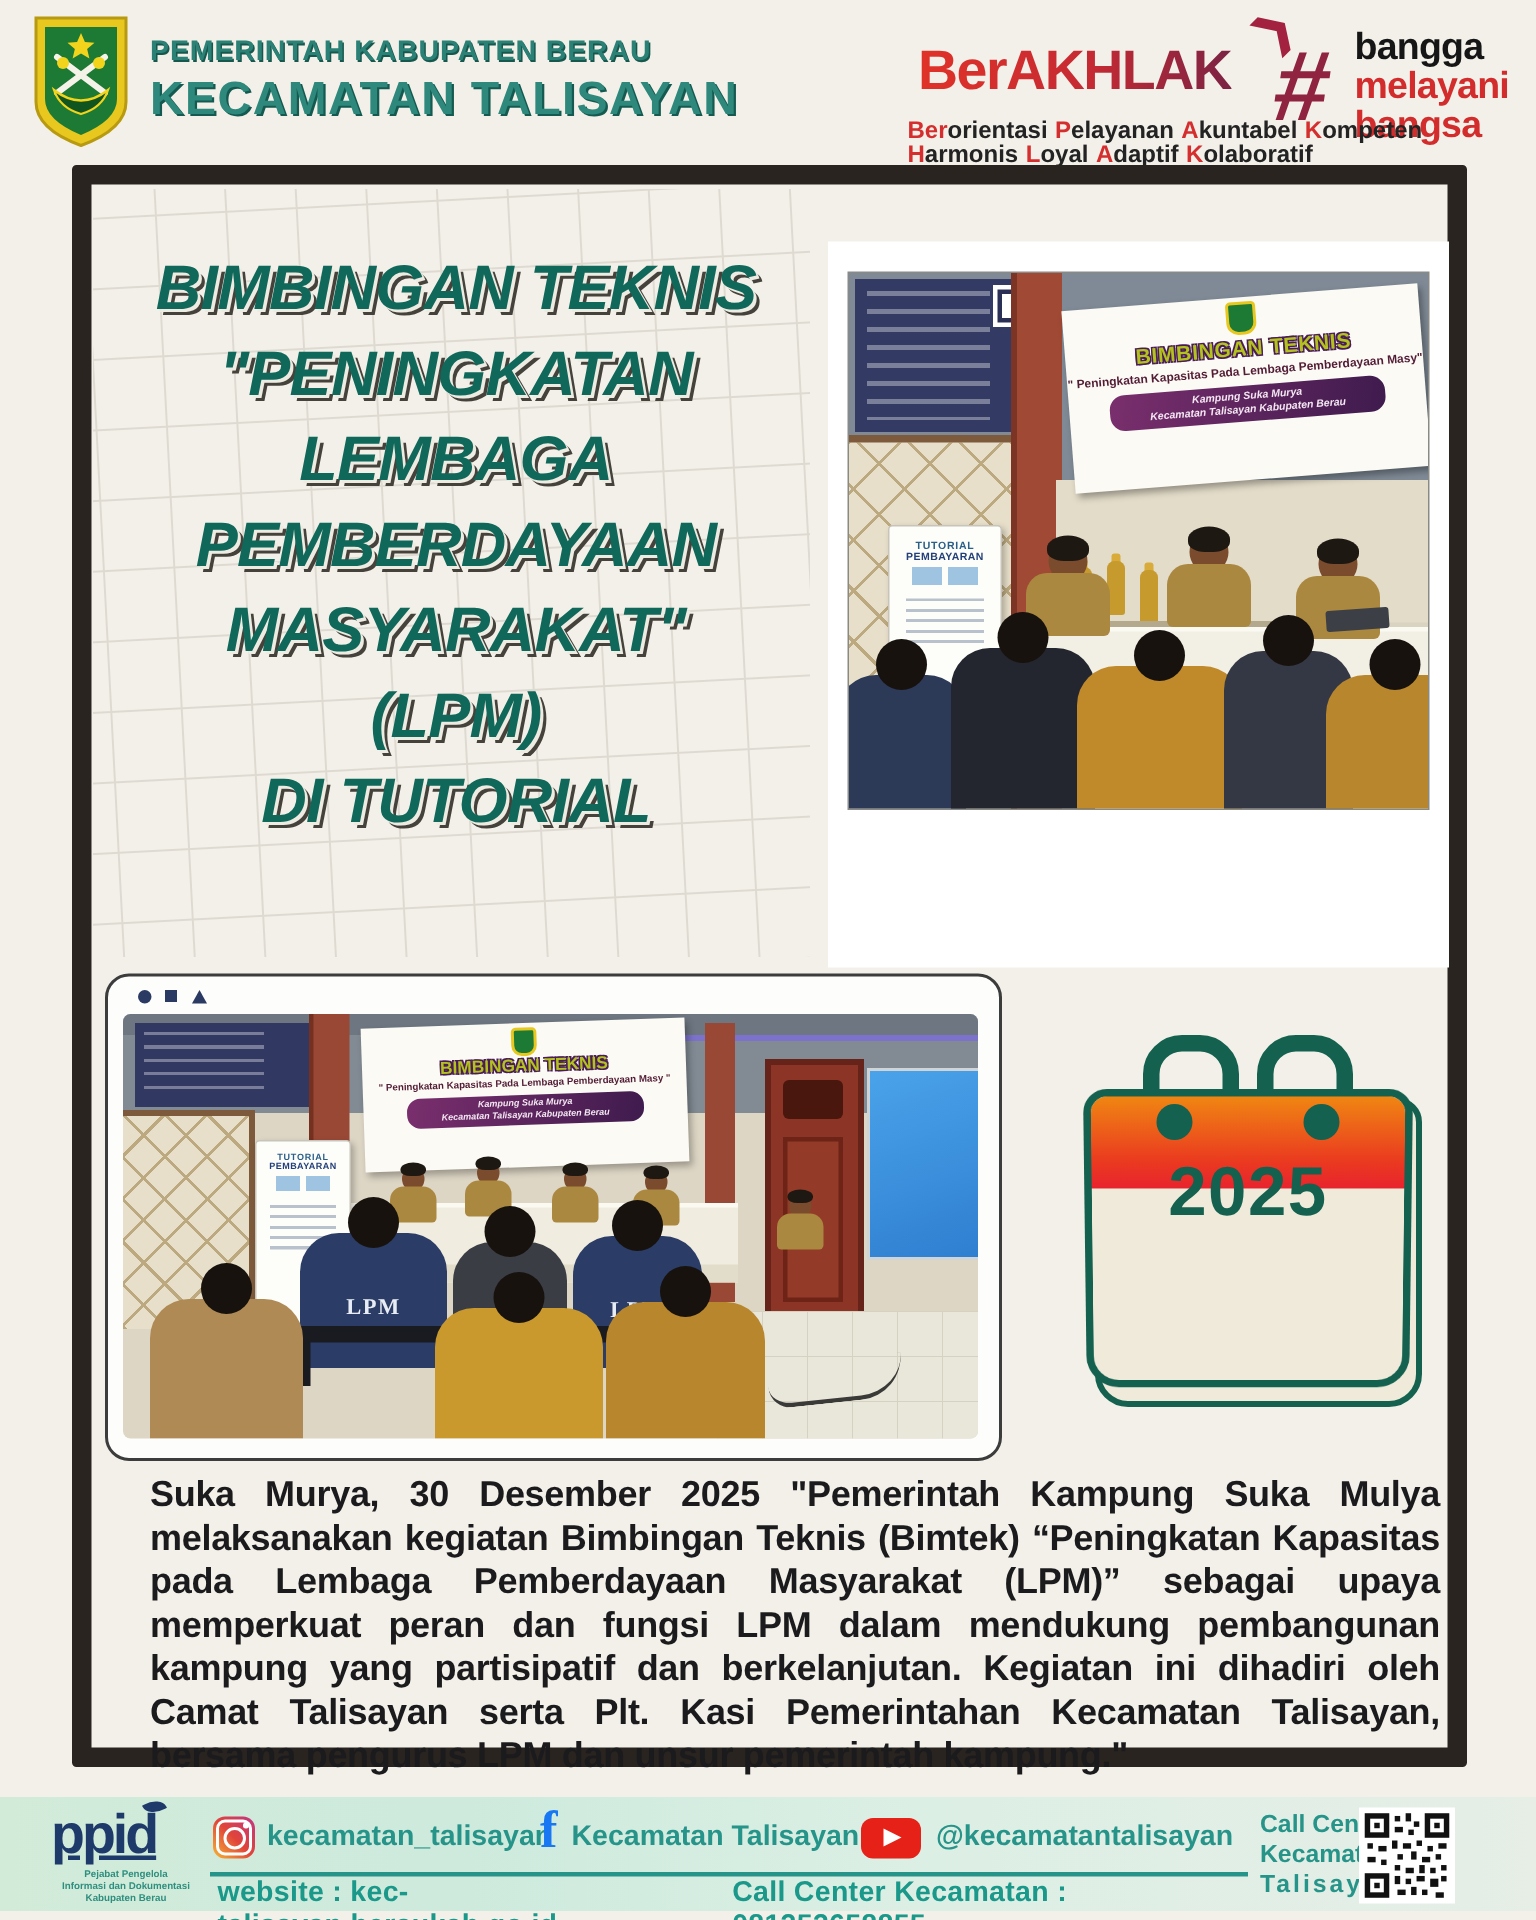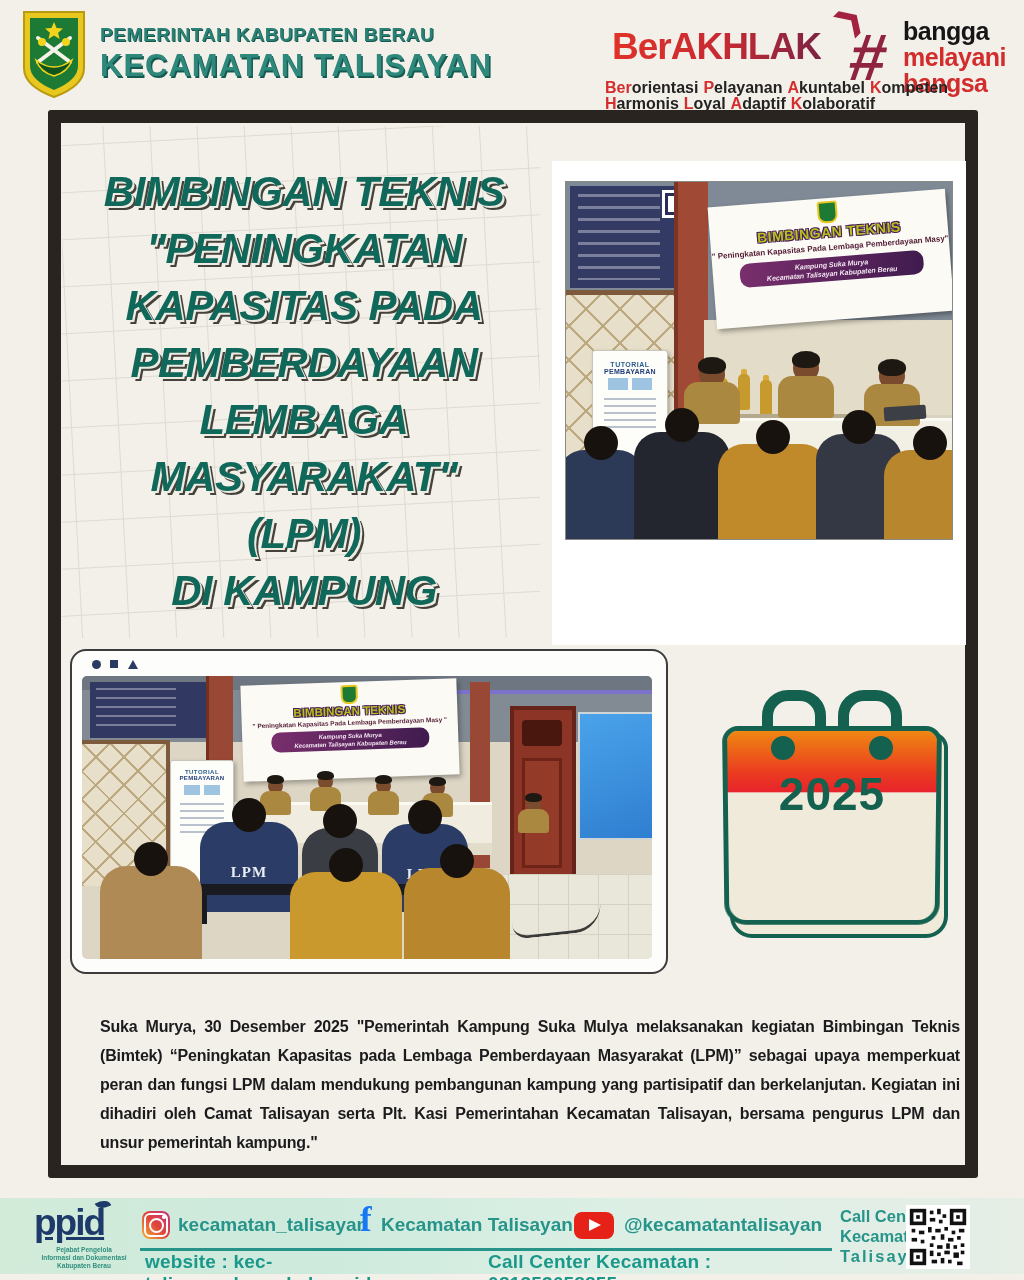--- a/index.html
+++ b/index.html
@@ -164,21 +164,21 @@
      border:4px solid #14614f;border-radius:16px 16px 22px 22px;background:#efeada;}
   .cal-sheet{position:absolute;left:0;top:36px;right:0;bottom:6px;background:#efeada;
      border:5px solid #14614f;border-radius:16px 16px 22px 22px;overflow:hidden;
      transform:perspective(600px) rotateX(-4deg);transform-origin:top center;}
   .cal-top{height:62px;background:linear-gradient(180deg,#f08612 0%,#ea3a20 70%,#e8232d 100%);}
   .cal-dot{position:absolute;top:46px;width:24px;height:24px;border-radius:50%;background:#14614f;}
   .cal-date{position:absolute;left:0;right:0;top:76px;text-align:center;
      font-size:46px;line-height:56px;font-weight:900;color:#14614f;letter-spacing:1px;}
 
   
-  .article{left:100px;top:1012px;width:860px;font-size:16px;line-height:29px;
+  .article{left:100px;top:982px;width:860px;font-size:24px;line-height:29px;
      font-weight:700;color:#1b1b1d;text-align:justify;letter-spacing:-.2px;}
 
   
   .footer{left:0;top:1198px;width:1024px;height:76px;
      background:linear-gradient(90deg,#d2ebd9 0%,#cdeadd 30%,#dcefe5 60%,#e6eee6 100%);}
   .ppid-word{left:34px;top:4px;font-size:37px;font-weight:900;color:#1d3a6b;letter-spacing:-2px;text-decoration:underline;}
   .ppid-leaf{left:96px;top:2px;width:14px;height:9px;background:#1d3a6b;
      border-radius:0 90% 0 90%;transform:rotate(-28deg);}
   .ppid-sub{left:22px;top:48px;width:124px;font-size:6.5px;line-height:8px;
      color:#2f8f7f;text-align:center;font-weight:700;}
@@ -232,25 +232,24 @@
     <div><span class="word"><span class="red">Ber</span><span>orientasi</span></span><span class="word"><span class="red">P</span><span>elayanan</span></span><span class="word"><span class="red">A</span><span>kuntabel</span></span><span class="word"><span class="red">K</span><span>ompeten</span></span></div>
     <div><span class="word"><span class="red">H</span><span>armonis</span></span><span class="word"><span class="red">L</span><span>oyal</span></span><span class="word"><span class="red">A</span><span>daptif</span></span><span class="word"><span class="red">K</span><span>olaboratif</span></span></div>
   </div>
 
   <div class="abs frame"></div>
   <div class="abs grid"></div>
 
   <div class="abs title">
     <div>BIMBINGAN TEKNIS</div>
     <div>"PENINGKATAN</div>
-    <div>KAPASITAS PADA</div>
+    <div>LEMBAGA</div>
     <div>PEMBERDAYAAN</div>
-    <div>LEMBAGA</div>
     <div>MASYARAKAT" (LPM)</div>
-    <div>DI KAMPUNG</div>
+    <div>DI TUTORIAL</div>
   </div>
 
   <div class="abs p1card">
     <div class="abs p1">
       <div class="abs s1-topwall"></div>
       <div class="abs s1-leftbanner"></div>
       <div class="abs s1-qr"></div>
       <div class="abs s1-window"></div>
       <div class="abs s1-pillar"></div>
       <div class="abs s1-midwall"></div>

